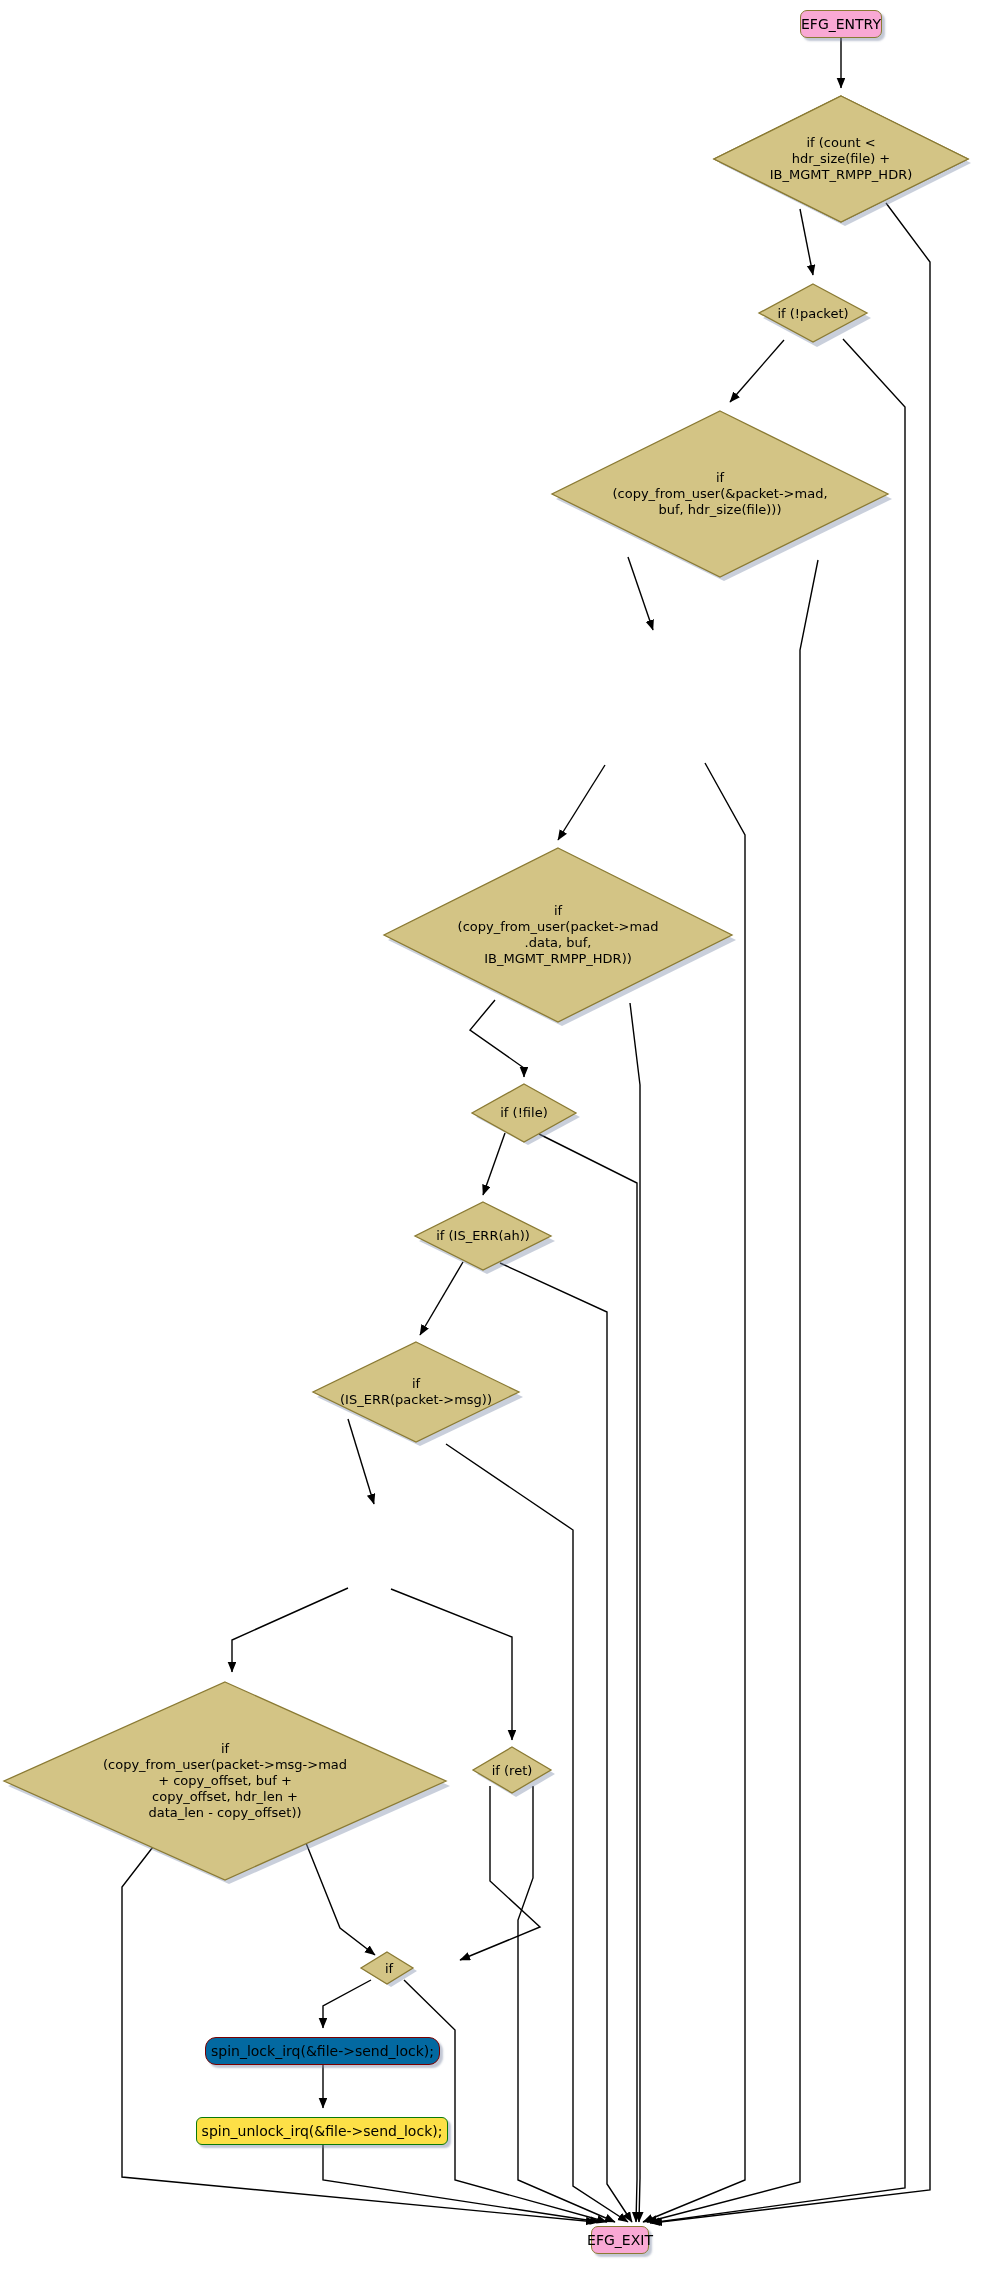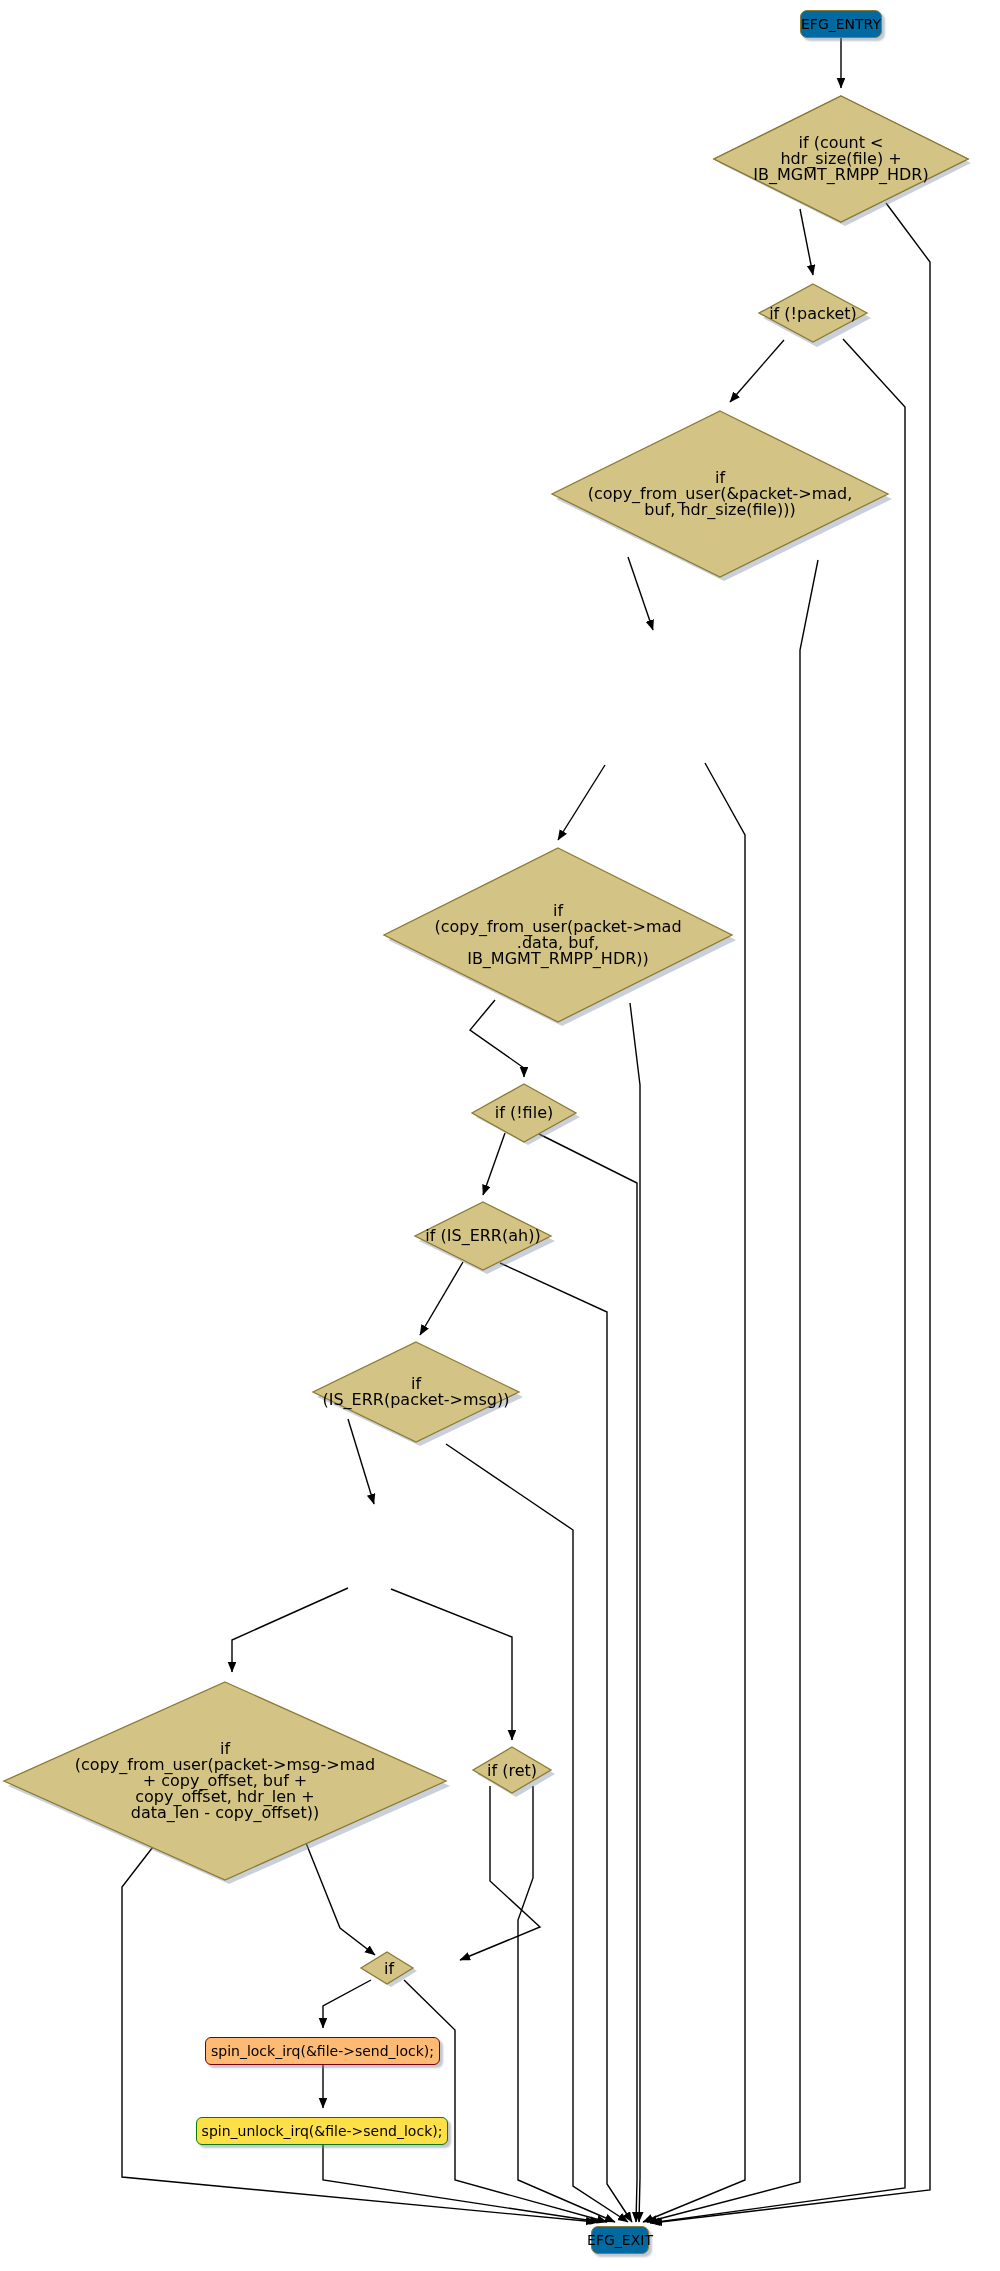--- a/index.html
+++ b/index.html
@@ -27,21 +27,21 @@
     pointer-events: none;
   }
   .node {
     position: absolute;
     box-sizing: border-box;
   }
   
   .term {
     border: 1.5px solid #8a7a33;
     border-radius: 7px;
-    background: #0369a1;
+    background: #f9a8d4;
     box-shadow: 3px 3px 2px rgba(120,130,160,0.45);
     display: flex;
     align-items: center;
     justify-content: center;
     font-size: 14px;
     color: #000;
     white-space: nowrap;
     padding: 0 10px;
   }
   
@@ -50,21 +50,21 @@
     border-radius: 6px;
     box-shadow: 3px 3px 2px rgba(120,130,160,0.45);
     display: flex;
     align-items: center;
     justify-content: center;
     font-size: 14px;
     color: #000;
     white-space: nowrap;
     padding: 0 8px;
   }
-  .stmt.red   { background: #fdba74; border-color: #7a0000; }
+  .stmt.red   { background: #0369a1; border-color: #7a0000; border-radius: 11px; }
   .stmt.green { background: #fde047; border-color: #0a7a0a; }
 
   
   .diamond {
     display: block;
   }
   .diamond svg {
     position: absolute;
     left: 0;
     top: 0;
@@ -73,21 +73,21 @@
   .dlabel {
     position: absolute;
     left: 0;
     top: 0;
     width: 100%;
     height: 100%;
     display: flex;
     align-items: center;
     justify-content: center;
     text-align: center;
-    font-size: 16px;
+    font-size: 13px;
     line-height: 16px;
     color: #000;
     white-space: pre-line;
     pointer-events: none;
   }
 </style>
 </head>
 <body>
 
 <div id="canvas">

